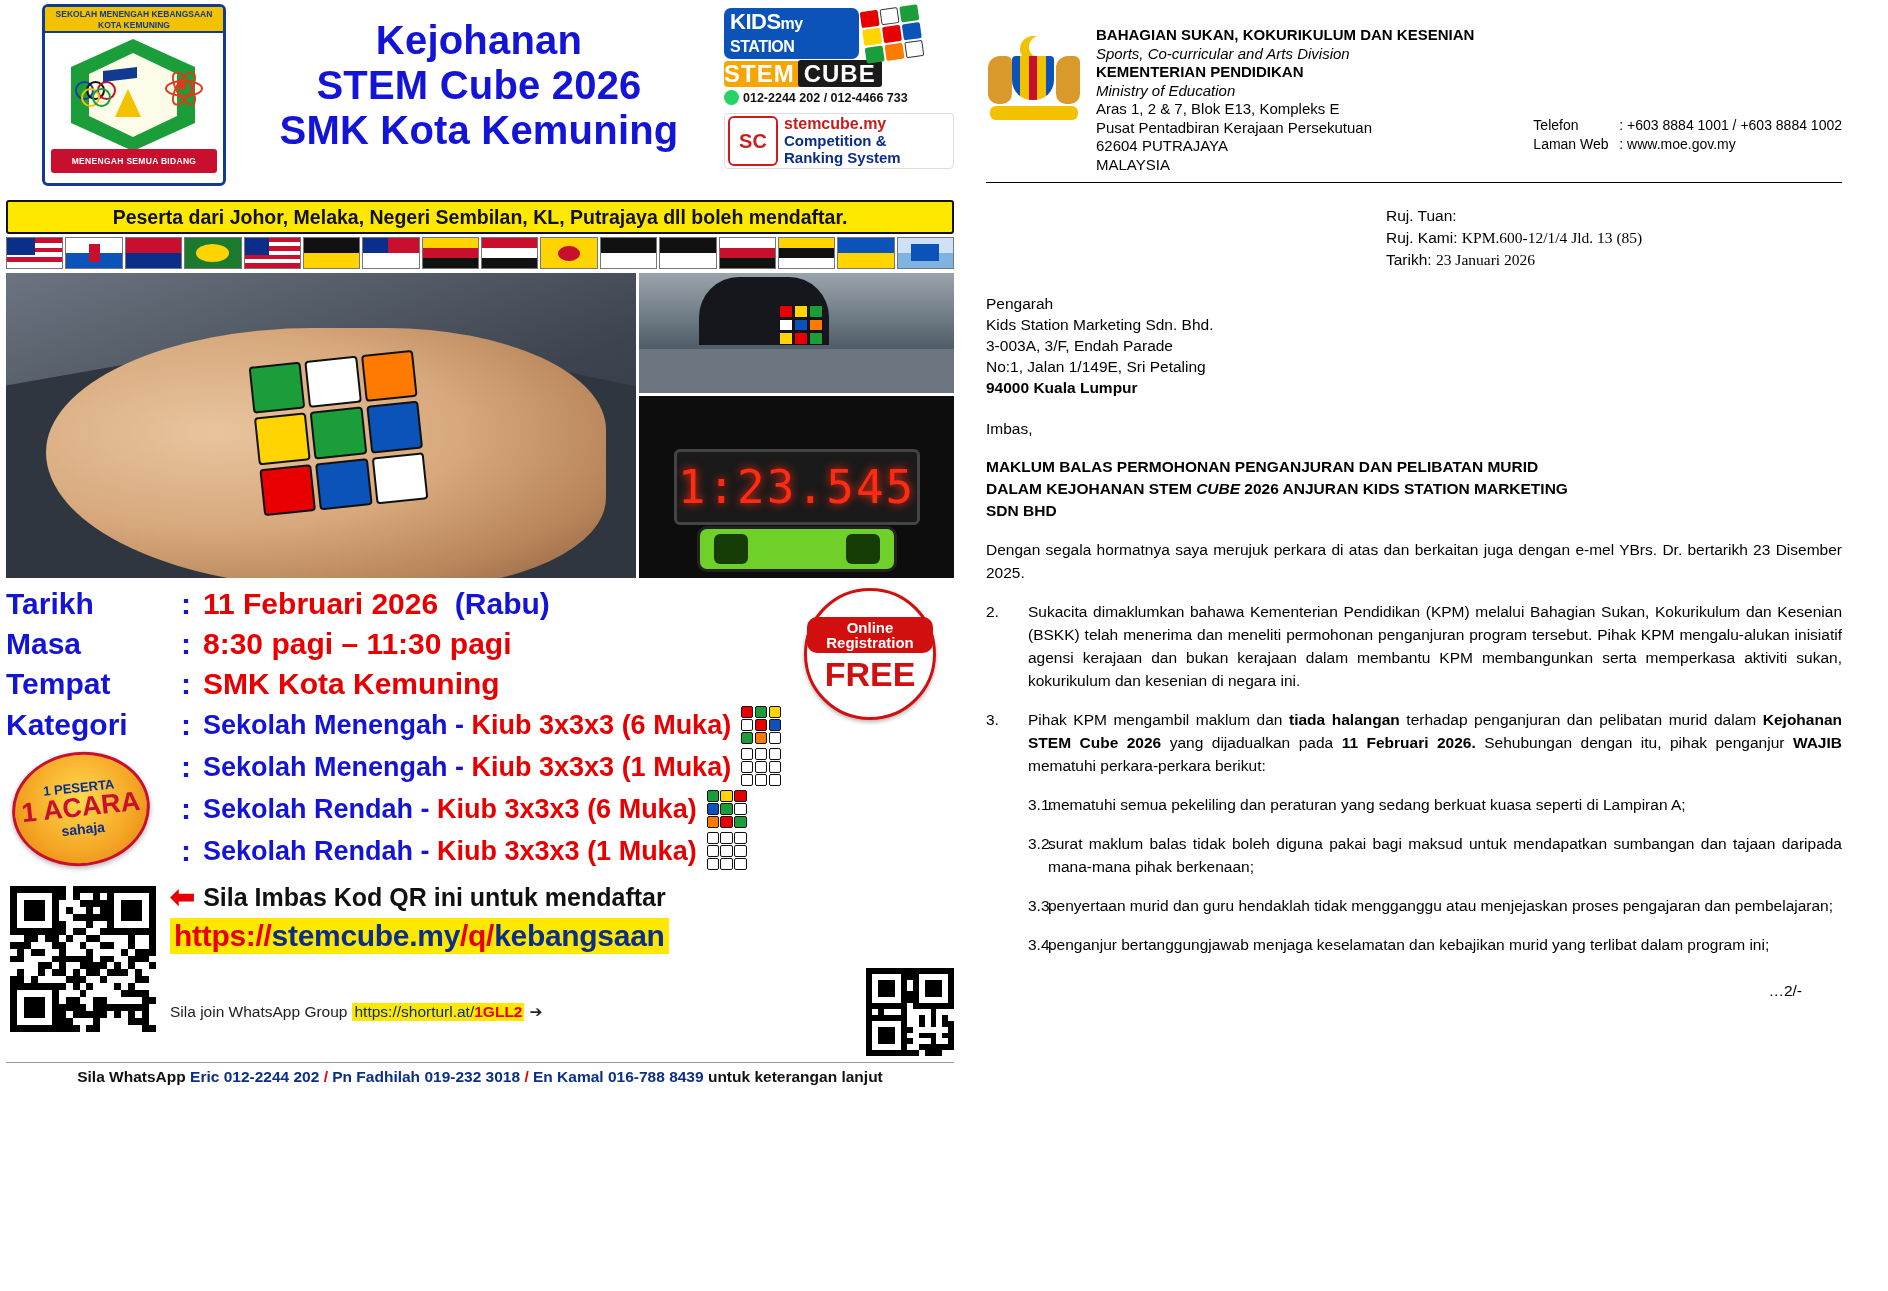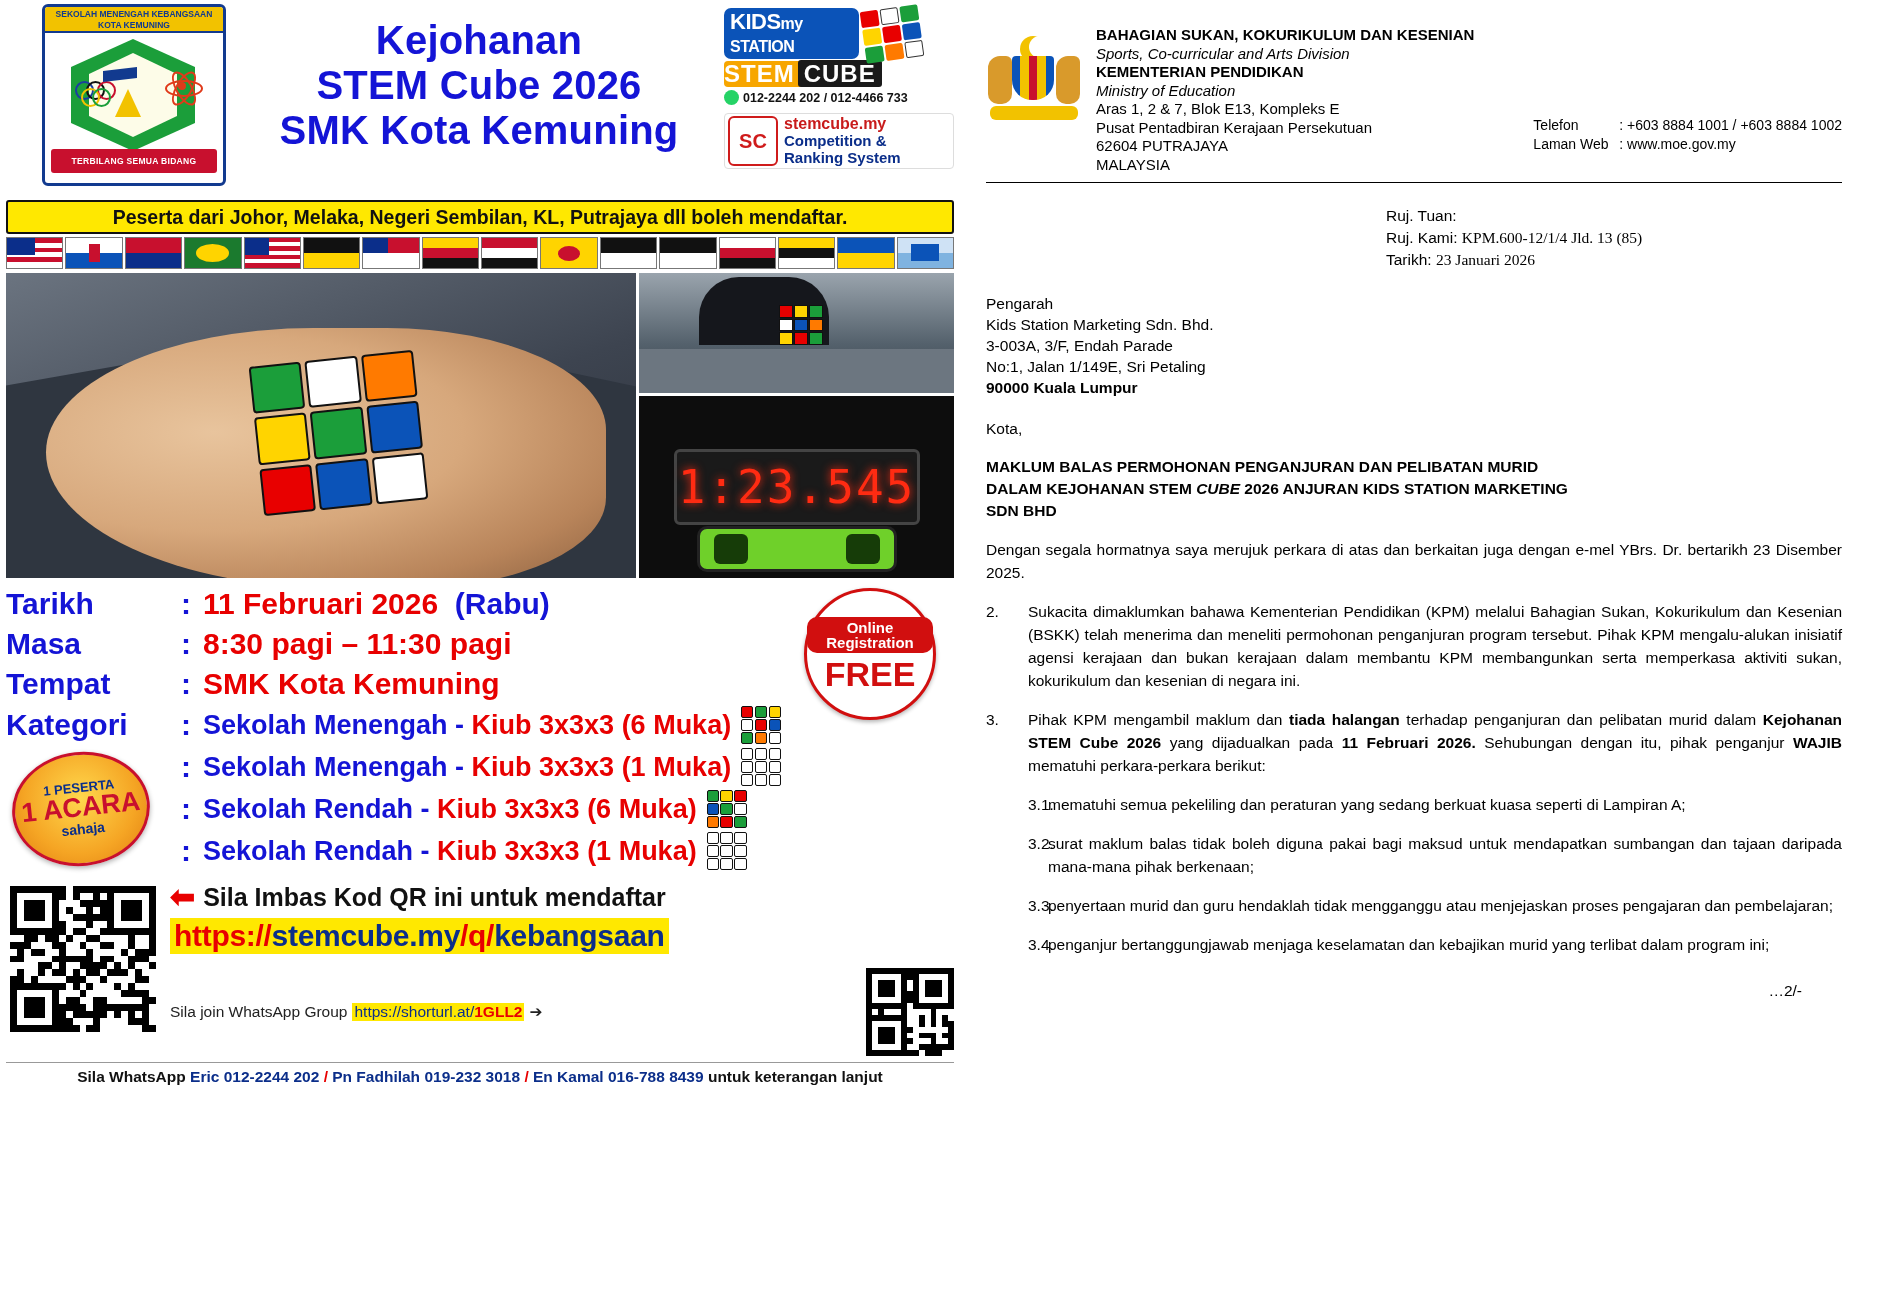--- a/index.html
+++ b/index.html
@@ -168,21 +168,21 @@
           <div class="crest-atom">
             <span class="orb"></span>
               <span class="orb" style="transform:rotate(60deg);"></span>
             <span class="orb" style="transform:rotate(-60deg);"></span>
               <span class="nuc"></span>
           </div>
           <div class="crest-cap">
               <span class="sq"></span>
             </div>
           <div class="crest-arrow"></div>
-          <div class="crest-ribbon">TERBILANG SEMUA BIDANG</div>
+          <div class="crest-ribbon">MENENGAH SEMUA BIDANG</div>
         </div>
       </div>
 
       <div class="title-block">
         <h1>Kejohanan</h1>
         <h1>STEM Cube 2026</h1>
         <h1>SMK Kota Kemuning</h1>
       </div>
 
       <div class="logos">
@@ -1122,24 +1122,24 @@
       <div><span>Ruj. Tuan:</span></div>
       <div><span>Ruj. Kami:</span> <span class="hand">KPM.600-12/1/4 Jld. 13 (85)</span></div>
       <div><span>Tarikh:</span> <span class="hand">23  Januari 2026</span></div>
     </div>
 
     <div class="addr">
       <div>Pengarah</div>
       <div>Kids Station Marketing Sdn. Bhd.</div>
       <div>3-003A, 3/F, Endah Parade</div>
       <div>No:1, Jalan 1/149E, Sri Petaling</div>
-      <div class="b">90000 Kuala Lumpur</div>
-    </div>
-
-    <div class="salut">Kota,</div>
+      <div class="b">94000 Kuala Lumpur</div>
+    </div>
+
+    <div class="salut">Imbas,</div>
 
     <div class="subject">
       <div>MAKLUM  BALAS  PERMOHONAN  PENGANJURAN  DAN  PELIBATAN  MURID</div>
       <div><span>DALAM KEJOHANAN STEM </span><span class="i">CUBE</span><span> 2026 ANJURAN KIDS STATION MARKETING</span></div>
       <div>SDN BHD</div>
     </div>
 
     <div class="para" style="text-indent:0;">Dengan segala hormatnya saya merujuk perkara di atas dan berkaitan juga dengan e-mel YBrs. Dr. bertarikh 23 Disember 2025.</div>
 
     <div class="para para-num">

